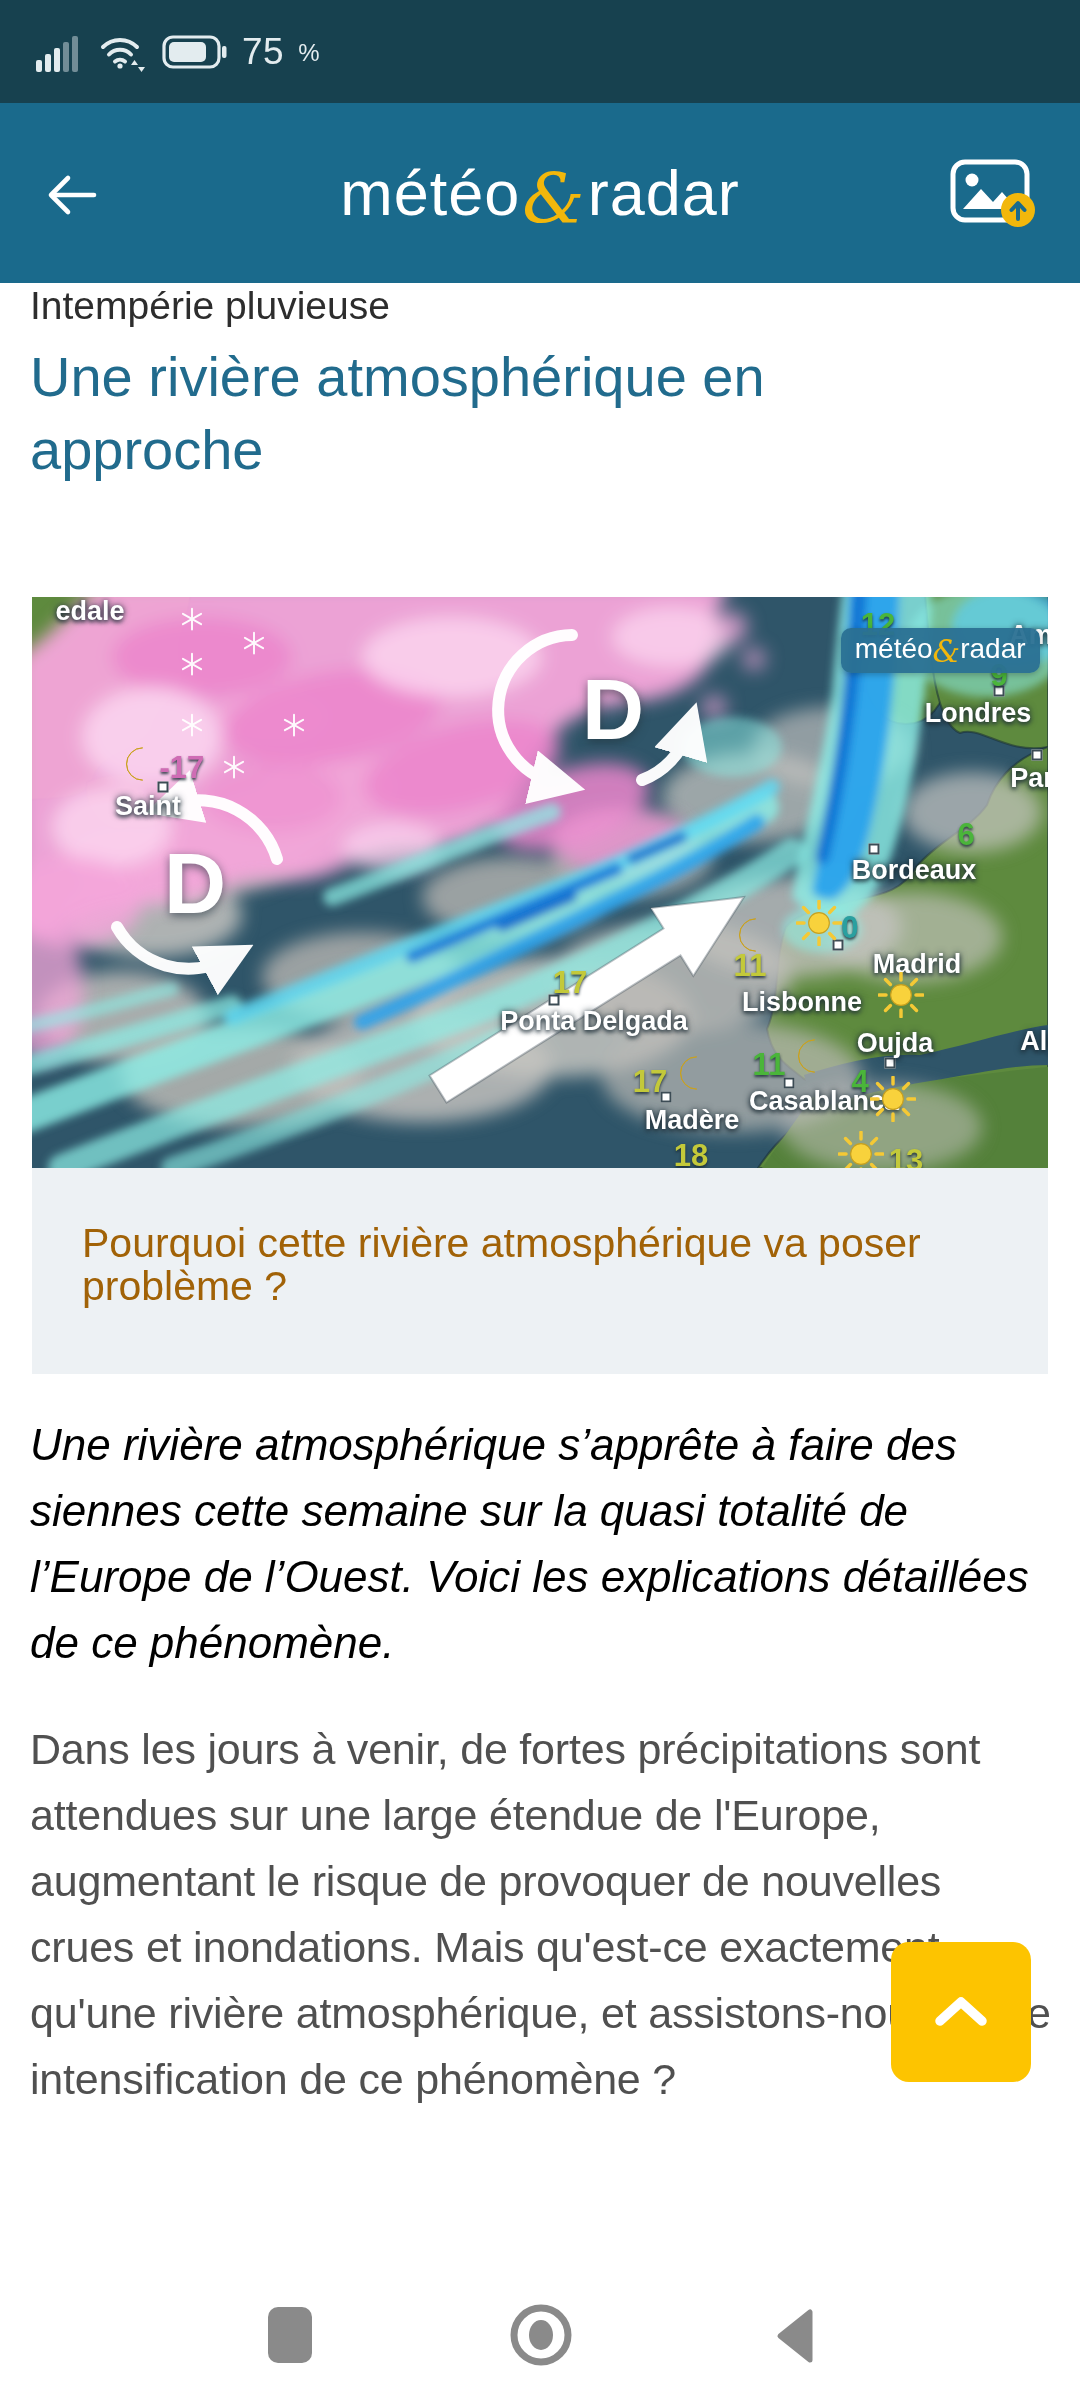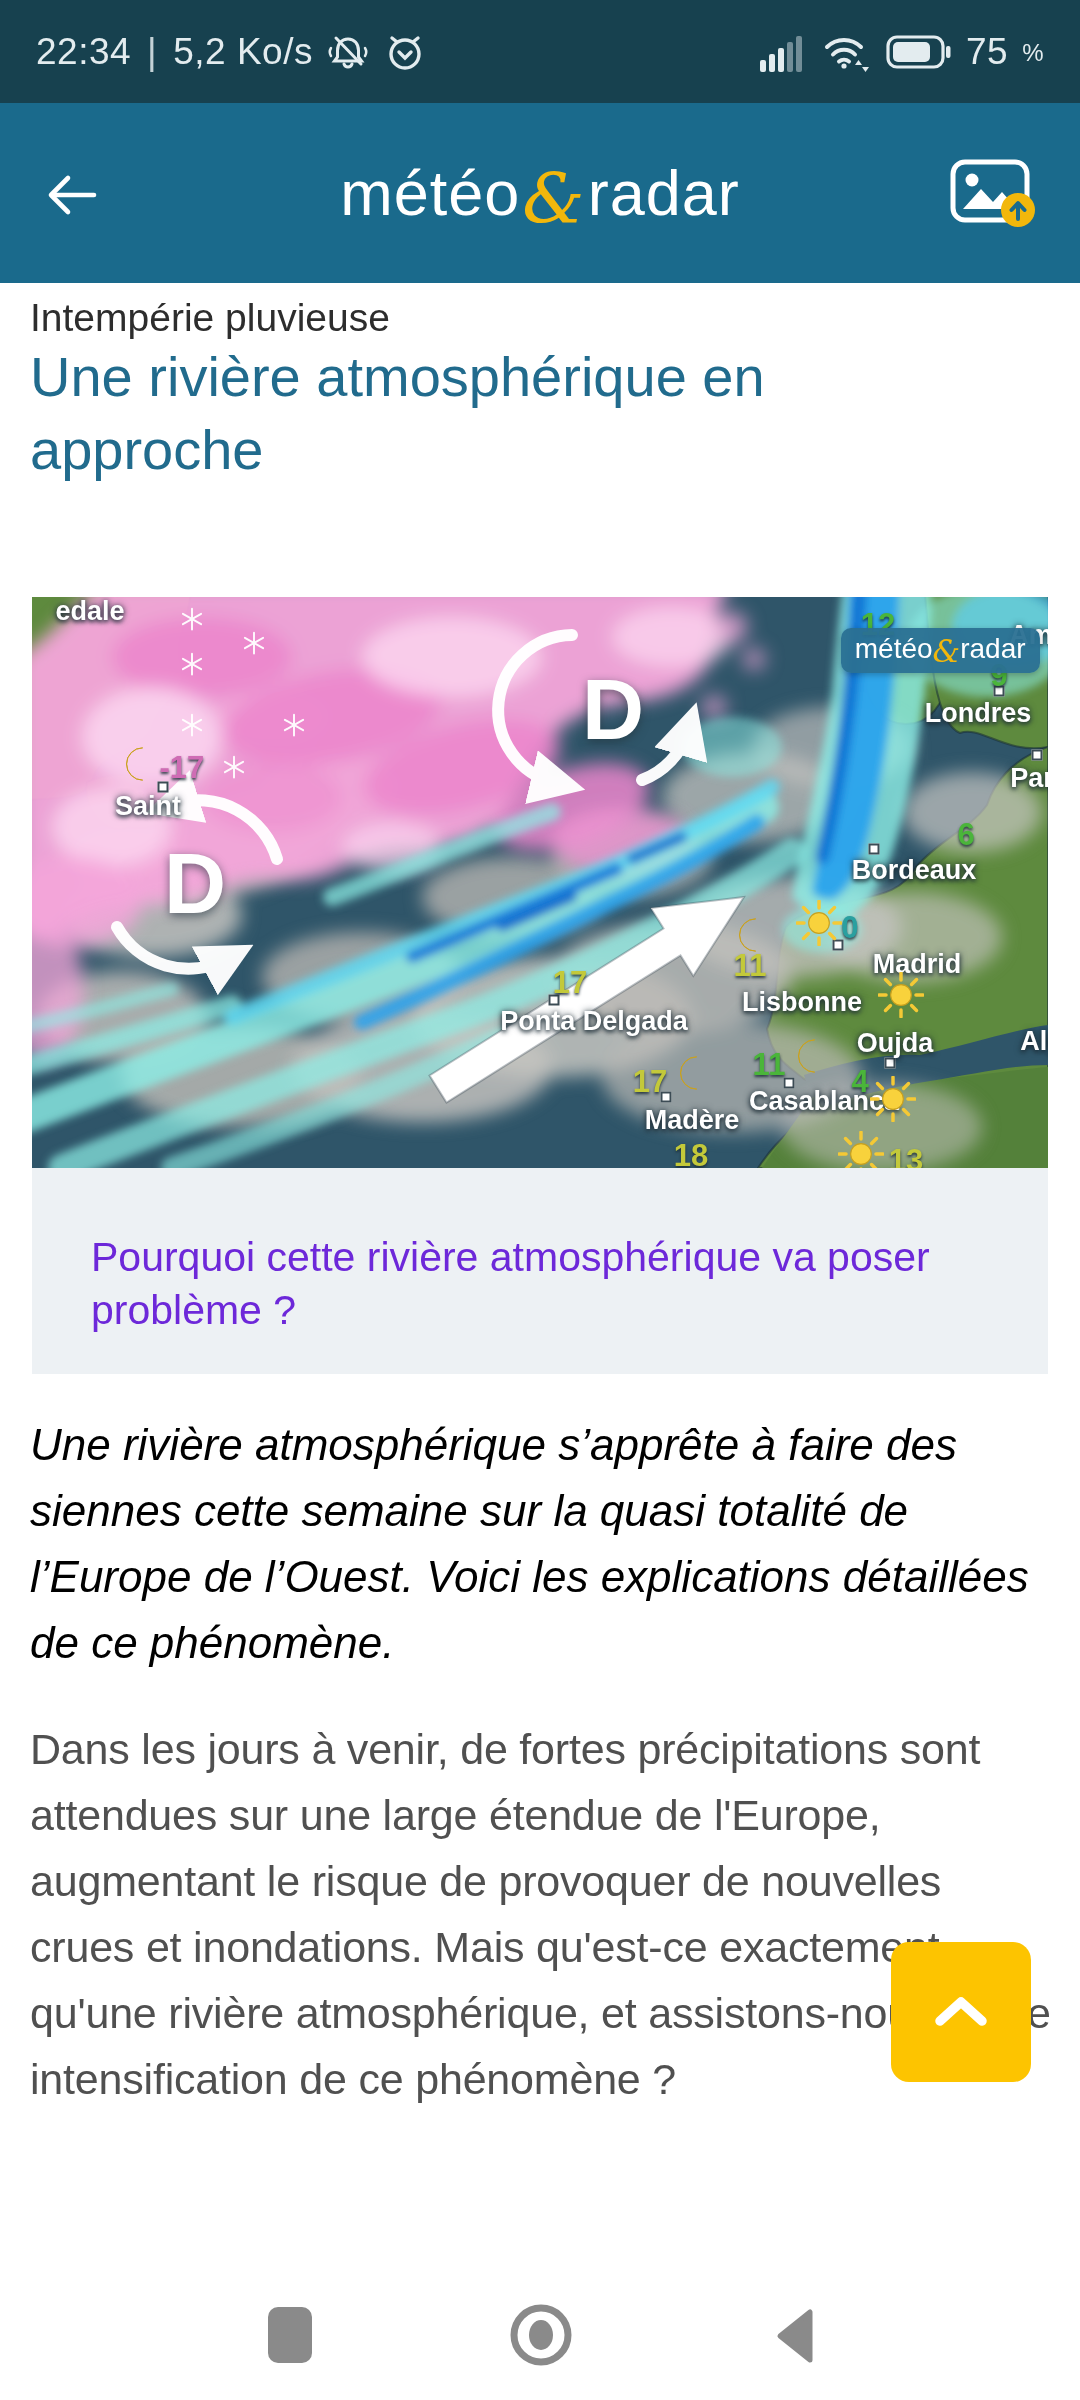--- a/index.html
+++ b/index.html
@@ -14,74 +14,56 @@
   .sb-icon{display:block;}
 
   
   .header{position:absolute;left:0;top:103px;width:1080px;height:180px;background:#1a6a8c;}
   .back-btn{position:absolute;left:44px;top:66px;width:56px;height:52px;cursor:pointer;}
   .logo{position:absolute;left:0;top:0;width:100%;height:100%;display:flex;align-items:center;justify-content:center;color:#ffffff;font-size:63px;font-weight:400;letter-spacing:1px;}
   .logo .amp{font-family:"DejaVu Serif",serif;font-style:italic;color:#f2b70b;font-size:70px;position:relative;top:6px;margin:0 2px;}
   .header-action{position:absolute;right:40px;top:56px;width:90px;height:76px;cursor:pointer;}
 
   
-  .category{position:absolute;left:30px;top:296px;font-size:39px;color:#2d2d2d;}
+  .category{position:absolute;left:30px;top:284px;font-size:39px;color:#2d2d2d;}
   .title{position:absolute;left:30px;top:340px;width:850px;margin:0;font-size:56px;line-height:73px;font-weight:400;color:#216b8d;}
 
   
   .map{position:absolute;left:32px;top:597px;width:1016px;height:571px;overflow:hidden;background:#7f1d1d;cursor:pointer;}
   .map-art{position:absolute;inset:0;width:100%;height:100%;}
   .map-overlay{position:absolute;inset:0;}
   .map-city{position:absolute;transform:translate(-50%,-50%);color:#fff;font-size:27px;font-weight:700;white-space:nowrap;text-shadow:0 2px 4px rgba(28,44,54,.95),0 0 7px rgba(28,44,54,.8);}
   .map-temp{position:absolute;transform:translate(-50%,-50%);font-size:31px;font-weight:700;white-space:nowrap;text-shadow:0 2px 3px rgba(28,44,54,.9);}
   .map-low{position:absolute;transform:translate(-50%,-50%);color:#fff;font-size:86px;font-weight:700;text-shadow:0 3px 10px rgba(35,52,62,.65);}
   .map-marker{position:absolute;transform:translate(-50%,-50%);width:11px;height:11px;background:#fff;border:2px solid #3c4c55;box-sizing:border-box;}
   .map-sym{position:absolute;transform:translate(-50%,-50%);}
   .watermark{position:absolute;left:79.6%;top:5.5%;background:rgba(42,112,146,.95);border-radius:10px;padding:3px 14px 6px;display:flex;align-items:center;color:#fff;font-size:28px;box-shadow:0 2px 6px rgba(0,0,0,.25);}
   .watermark .amp{font-family:"DejaVu Serif",serif;font-style:italic;color:#f2b70b;font-size:31px;position:relative;top:2px;}
 
   
   .caption-box{position:absolute;left:32px;top:1168px;width:1016px;height:206px;background:#edf1f4;box-sizing:border-box;padding:46px 42px;}
-  .caption-box p{margin:17px;font-size:41px;line-height:53px;color:#6d28d9;max-width:900px;}
+  .caption-box p{margin:8px;font-size:41px;line-height:43px;color:#a16207;max-width:900px;}
 
   
   .lead{position:absolute;left:30px;top:1412px;width:1020px;margin:0;font-size:44px;line-height:66px;font-style:italic;color:#000000;}
   .body-text{position:absolute;left:30px;top:1716px;width:1022px;margin:0;font-size:43px;line-height:66px;color:#505050;letter-spacing:-0.2px;}
 
   
   .fab{position:absolute;left:891px;top:1942px;width:140px;height:140px;border:none;border-radius:18px;background:#fdc400;display:flex;align-items:center;justify-content:center;cursor:pointer;padding:0;}
 
   
   .navbar{position:absolute;left:0;top:2270px;width:1080px;height:130px;background:#ffffff;}
   .nav-ic{position:absolute;cursor:pointer;}
 </style>
 </head>
 <body>
 
 <div class="screen">
 
   <div class="statusbar">
-    <div class="sb-left">
-      <span>22:34</span>
-      <span class="sb-div">|</span>
-      <span>5,2 Ko/s</span>
-      <svg class="sb-icon" width="42" height="42" viewBox="0 0 42 42" fill="none" stroke="#e3ecef" stroke-width="3" stroke-linecap="round">
-        <path d="M21,8 C14.5,8 10.5,13 10.5,19.5 L10.5,26 L7.5,30 L34.5,30 L31.5,26 L31.5,19.5 C31.5,13 27.5,8 21,8 Z"></path>
-        <path d="M17,33 A4.2,4.2 0 0 0 25,33"></path>
-        <line x1="9" y1="7" x2="34" y2="33"></line>
-        <path d="M4,17 q-2.5,4 0,8" stroke-width="2.5"></path>
-        <path d="M38,17 q2.5,4 0,8" stroke-width="2.5"></path>
-      </svg>
-      <svg class="sb-icon" width="44" height="44" viewBox="0 0 44 44" fill="none" stroke="#e3ecef" stroke-width="3.4" stroke-linecap="round">
-        <circle cx="22" cy="24" r="14"></circle>
-        <path d="M9,8 L14,12"></path>
-        <path d="M35,8 L30,12"></path>
-        <path d="M16,22 L22,28 L28,22"></path>
-      </svg>
-    </div>
     <div class="sb-right">
       <svg class="sb-icon" width="48" height="40" viewBox="0 0 48 40">
         <rect x="0" y="28" width="6" height="12" rx="2" fill="#e3ecef"></rect>
         <rect x="9" y="22" width="6" height="18" rx="2" fill="#e3ecef"></rect>
         <rect x="18" y="16" width="6" height="24" rx="2" fill="#e3ecef"></rect>
         <rect x="27" y="10" width="6" height="30" rx="2" fill="#e3ecef" opacity="0.45"></rect>
         <rect x="36" y="4" width="6" height="36" rx="2" fill="#e3ecef" opacity="0.45"></rect>
       </svg>
       <svg class="sb-icon" width="50" height="42" viewBox="0 0 50 42" fill="none" stroke="#e3ecef" stroke-width="4" stroke-linecap="round">
         <path d="M5,16 A24,24 0 0 1 39,16"></path>

